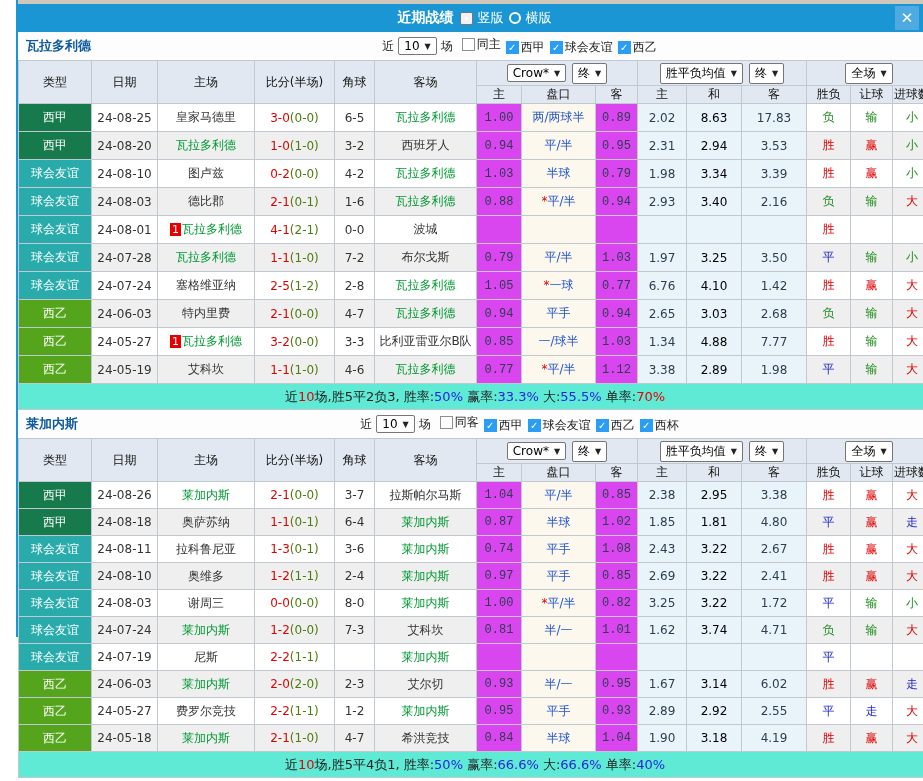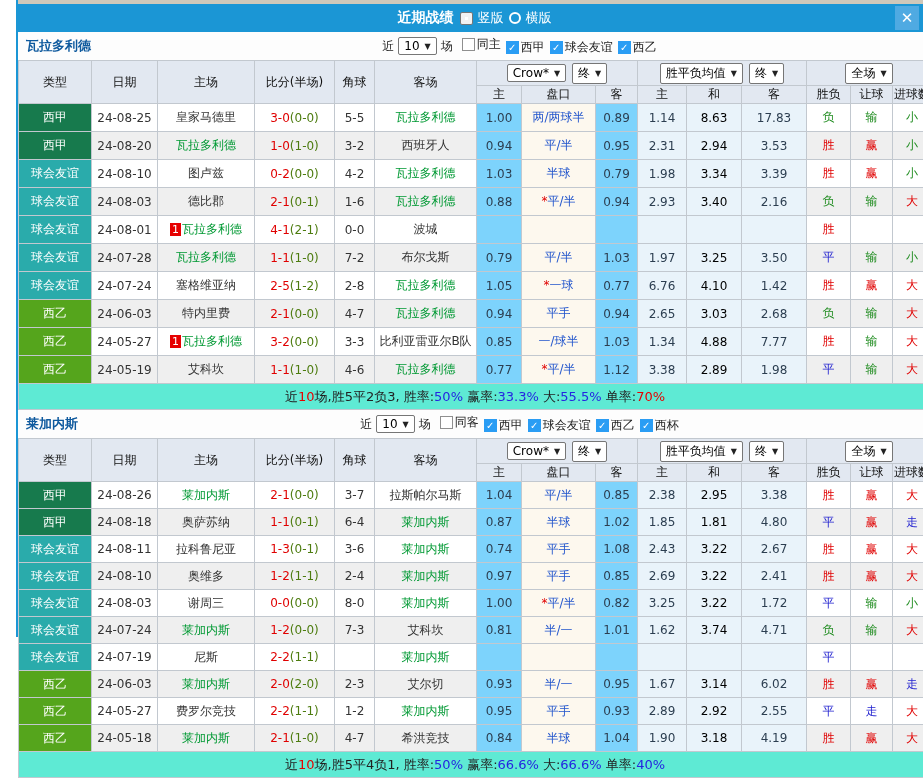--- a/index.html
+++ b/index.html
@@ -42,21 +42,21 @@
   tr.h2 th { height: 17px; font-size:12px; }
   th.gh .ghwrap { display:flex; align-items:center; justify-content:center; gap:6px; }
   tbody.t0 tr { height: 28px; }
   tbody.t1 tr { height: 27px; }
   td.type { color:#fff; border-bottom:2px solid #fff; border-top:1px solid #fff; font-size:12px; }
   td.type.lg { background:#177a4d; }
   td.type.fr { background:#2aabab; }
   td.type.se { background:#55a51c; }
   tbody tr:nth-child(even) td.zb { background:#efefef; }
   td.zb { background:#fff; color:#333; }
-  td.od { background:#7dd3fc; color:#2c3e50; }
+  td.od { background:#d946ef; color:#2c3e50;font-family:Liberation Mono, monospace; }
   td.hc { background:#fdf8ee; color:#2255cc; }
   td.av { background:#e9f3fa; color:#2c3e50; }
   td.av.mid { color:#000000; }
   td.rs.r { color:#e00000; } td.rs.g { color:#1f8c1f; } td.rs.b { color:#2525d0; }
   .score-main { color:#e00000; } .score-half { color:#4d7c0f; }
   .tm.focus { color:#009933; }
   .badge { display:inline-block; background:#e60000; color:#fff; font-size:11px; line-height:13px;
            padding:0 2px; margin-right:1px; }
   .star { color:#e00000; }
   td.tfoot { height: 26px; background:#5eead4; font-size:13px; }
@@ -180,26 +180,26 @@
             <th>让球</th>
             <th>进球数</th>
           </tr>
         </thead>
         <tbody class="t0">
             <tr>
               <td class="type lg">西甲</td>
               <td class="zb">24-08-25</td>
               <td class="zb"><span class="tm">皇家马德里</span></td>
               <td class="zb"><span class="score-main">3-0</span><span class="score-half">(0-0)</span></td>
-              <td class="zb">5-5</td>
+              <td class="zb">6-5</td>
               <td class="zb"><span class="tm focus">瓦拉多利德</span></td>
               <td class="od">1.00</td>
               <td class="hc"><span>两/两球半</span></td>
               <td class="od">0.89</td>
-              <td class="av">1.14</td>
+              <td class="av">2.02</td>
               <td class="av mid">8.63</td>
               <td class="av">17.83</td>
               <td class="rs zb g">负</td>
               <td class="rs zb g">输</td>
               <td class="rs zb g">小</td>
             </tr>
             <tr>
               <td class="type lg">西甲</td>
               <td class="zb">24-08-20</td>
               <td class="zb"><span class="tm focus">瓦拉多利德</span></td>

